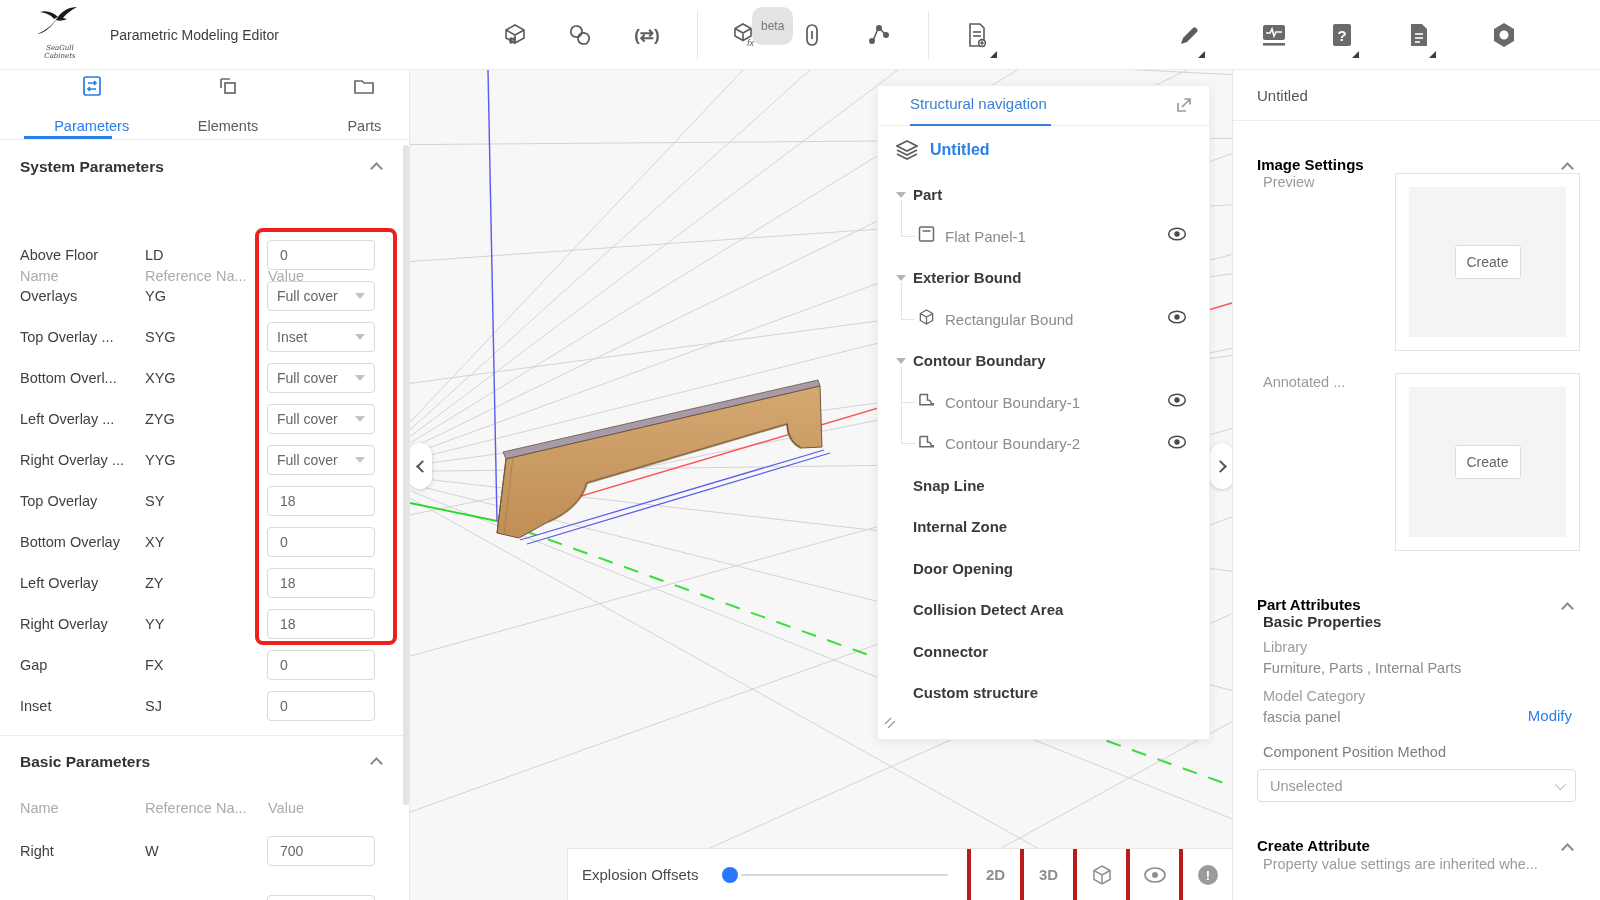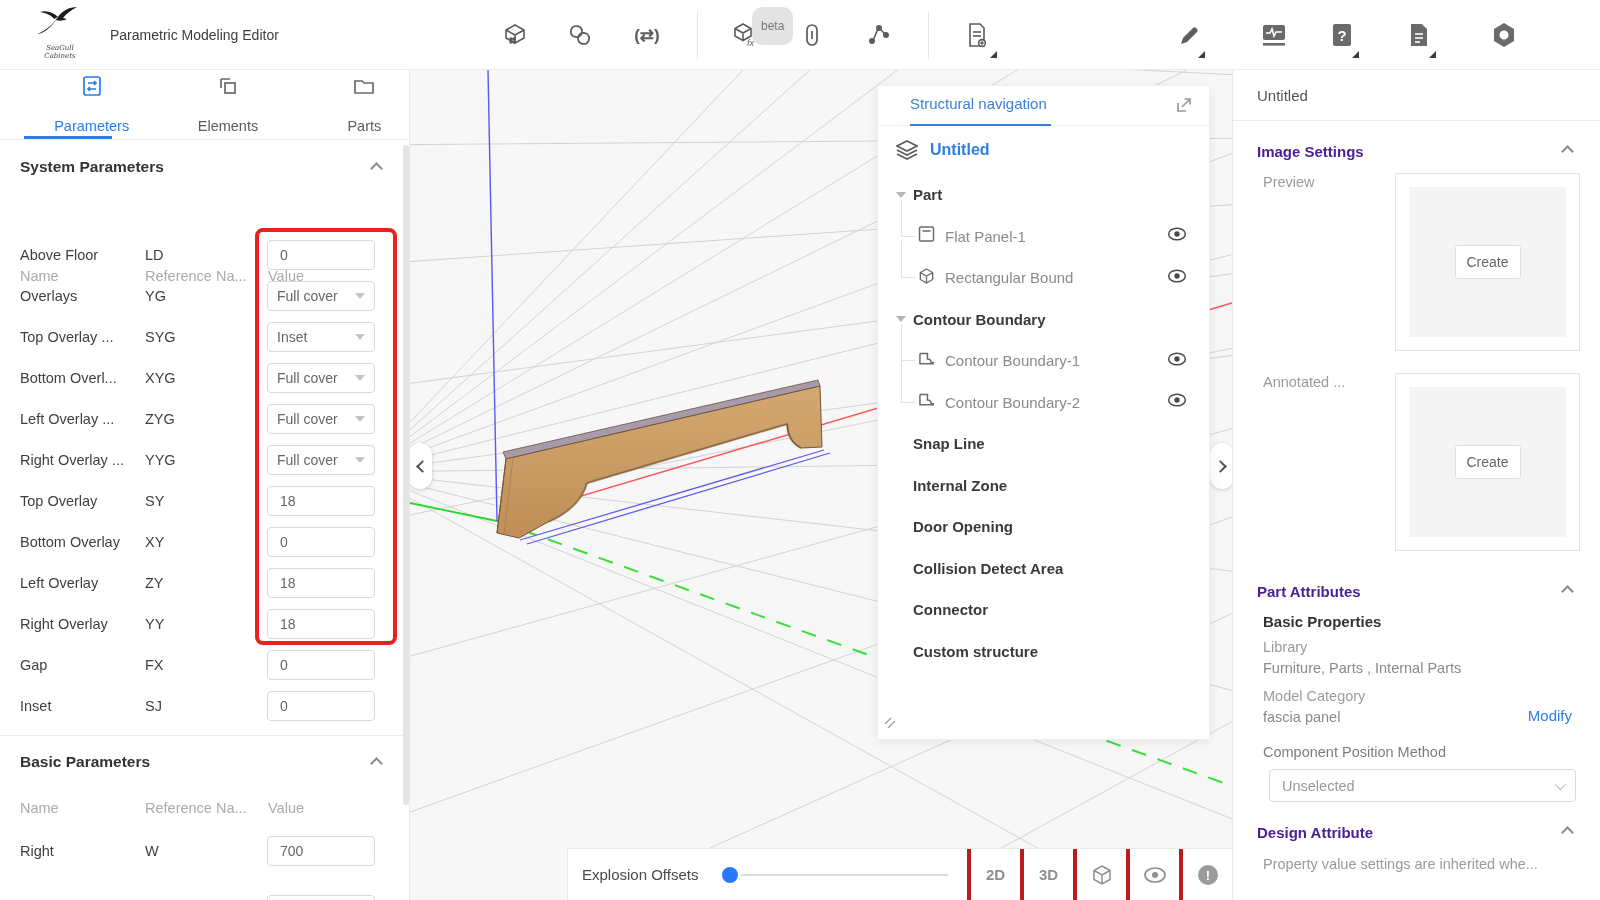--- a/index.html
+++ b/index.html
@@ -94,35 +94,35 @@
     border-left:1px solid #e3e3e3; border-bottom:1px solid #e3e3e3; }
   .tree-row.child .conn.tall { top:-52px; height:73px; }
   .eye { position:absolute; right:22px; top:50%; transform:translateY(-50%); cursor:pointer; }
   #sp-resize { position:absolute; left:6px; bottom:6px; }
 
   
   #right-panel { position:absolute; left:1232px; top:70px; width:368px; height:830px; background:#fff;
     border-left:1px solid #e8e8e8; z-index:10; overflow:hidden; }
   #rp-header { height:51px; display:flex; align-items:center; padding:0 24px; font-size:15px;
     color:#555; border-bottom:1px solid #ececec; }
-  .rp-sec-title { position:relative; display:flex; align-items:center; padding:0 24px; height:44px;
-    font-size:15px; font-weight:700; color:#4c1d95; }
+  .rp-sec-title { position:relative; display:flex; align-items:flex-end; padding:0 24px; height:44px;
+    font-size:15px; font-weight:700; color:#000000; }
   .rp-sec-title .chev-up { position:absolute; right:28px; }
   .rp-row { position:relative; padding:0 20px 0 30px; }
   .rp-label { font-size:14.5px; color:#9a9a9a; }
   .img-box { position:absolute; right:20px; top:0; width:185px; height:178px; border:1px solid #e4e4e4;
     background:#fff; display:flex; align-items:center; justify-content:center; }
   .img-box-inner { width:157px; height:150px; background:#f4f4f4; display:flex; align-items:center;
     justify-content:center; }
   .create-btn { width:66px; height:34px; background:#fff; border:1px solid #ddd; border-radius:3px;
     font-size:14px; color:#666; cursor:pointer; font-family:inherit; }
   .attr-label { font-size:14.5px; color:#9c9c9c; padding:3px 0 3px 30px; }
   .attr-value { font-size:14.5px; color:#8a8a8a; padding:2px 0 2px 30px; }
   #modify-link { position:absolute; right:28px; top:0; font-size:15px; color:#2b7fe8; cursor:pointer; }
-  #cpm-select { margin:6px 24px 0 36px; height:33px; border:1px solid #dcdcdc; border-radius:4px;
+  #cpm-select { margin:6px 24px 0 24px; height:33px; border:1px solid #dcdcdc; border-radius:4px;
     display:flex; align-items:center; padding:10px 12px; font-size:14.5px; color:#9a9a9a; cursor:pointer; }
   #cpm-select .vchev { margin-left:auto; width:8px; height:8px; border-right:1.6px solid #b8b8b8;
     border-bottom:1.6px solid #b8b8b8; transform:rotate(45deg) translateY(-2px); }
   #design-hint { font-size:14.5px; color:#9a9a9a; padding:2px 24px 0 30px; white-space:nowrap; overflow:hidden; }
 </style>
 </head>
 <body>
 
 <div id="toolbar">
   <div id="logo">
@@ -498,20 +498,24 @@
         </svg>
       </span>
       <span class="clabel">Flat Panel-1</span>
       <span class="eye">
         <svg width="20" height="15" viewBox="0 0 24 18">
             <ellipse cx="12" cy="9" rx="10" ry="7" fill="none" stroke="#4a4a4a" stroke-width="1.8"></ellipse>
             <circle cx="12" cy="9" r="3.2" fill="#4a4a4a"></circle>
           </svg>
       </span>
     </div>
+    <div class="tree-row">
+      <span class="caret"></span>
+      <span class="glabel">Exterior Bound</span>
+    </div>
     <div class="tree-row child">
       <span class="conn"></span>
       <span class="citem-icon">
         <svg width="17" height="17" viewBox="0 0 22 22" fill="none" stroke="#6a6a6a" stroke-width="1.7">
           <path d="M11 2 L19 6.5 V15.5 L11 20 L3 15.5 V6.5 Z M3 6.5 L11 11 L19 6.5 M11 11 V20"></path>
         </svg>
       </span>
       <span class="clabel">Rectangular Bound</span>
       <span class="eye">
         <svg width="20" height="15" viewBox="0 0 24 18">
@@ -621,17 +625,17 @@
     <div class="attr-value">fascia panel</div>
     <span id="modify-link">Modify</span>
   </div>
   <div class="attr-label" style="margin-top:14px; color:#7d7d7d;">Component Position Method</div>
   <div id="cpm-select">
     <span>Unselected</span>
     <span class="vchev"></span>
   </div>
 
   <div class="rp-sec-title" style="margin-top:8px;">
-    <span>Design Attribute</span>
+    <span>Create Attribute</span>
     <span class="chev-up"></span>
   </div>
   <div id="design-hint">Property value settings are inherited whe...</div>
 </div>
 
 </body></html>

